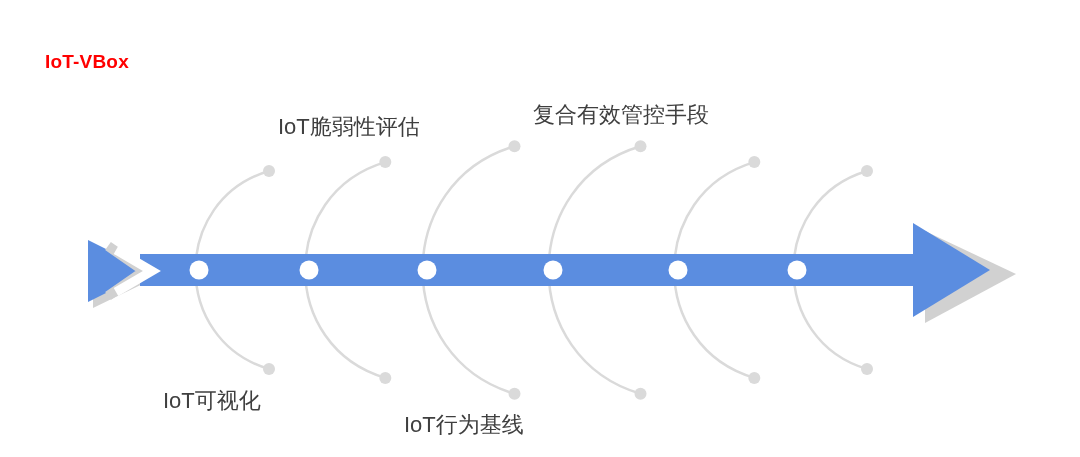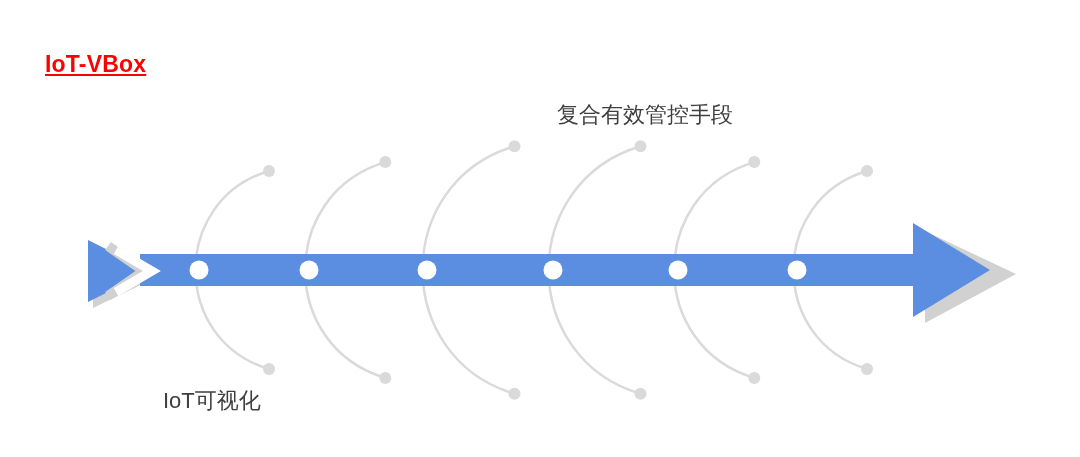--- a/index.html
+++ b/index.html
@@ -2,22 +2,22 @@
 <html style="--title-red: #ff0000; --arrow-blue: #5b8de0; --shadow-gray: #d1d1d1; --arc-gray: #dadada; --label-text: #3f3f3f;"><head>
 <meta charset="utf-8">
 <style>
   html,body { margin:0; padding:0; background:#ffffff; }
   .canvas {
     position:relative; width:1080px; height:457px; background:#ffffff;
     overflow:hidden; font-family:"Liberation Sans","DejaVu Sans",sans-serif;
   }
   .page-title {
     position:absolute; left:45px; top:51px;
-    font-size:23px; font-weight:bold; letter-spacing:0.2px;
-    color:var(--title-red,#ff0000); white-space:nowrap;text-decoration:underline;
+    font-size:19px; font-weight:bold; letter-spacing:0.2px;
+    color:var(--title-red,#ff0000); white-space:nowrap;
   }
   .timeline-svg { position:absolute; left:0; top:0; }
   .node-label {
     position:absolute; font-size:22px; color:var(--label-text,#3f3f3f);
     white-space:nowrap; line-height:1.15;
   }
   .fill-blue   { fill:var(--arrow-blue,#5b8de0); }
   .fill-shadow { fill:var(--shadow-gray,#d1d1d1); }
   .chev-gray   { stroke:var(--shadow-gray,#d1d1d1); stroke-width:10; fill:none; stroke-linejoin:miter; }
   .chev-white  { stroke:#ffffff; stroke-width:9; fill:none; stroke-linejoin:miter; }
@@ -69,15 +69,17 @@
         <circle cx="199" cy="270" r="9.5" class="node-circle"></circle>
         <circle cx="309" cy="270" r="9.5" class="node-circle"></circle>
         <circle cx="427" cy="270" r="9.5" class="node-circle"></circle>
         <circle cx="553" cy="270" r="9.5" class="node-circle"></circle>
         <circle cx="678" cy="270" r="9.5" class="node-circle"></circle>
         <circle cx="797" cy="270" r="9.5" class="node-circle"></circle>
       </g>
   </svg>
 
   <div class="node-label" style="left: 163px; top: 388px; text-align: right;">IoT可视化</div>
-  <div class="node-label" style="left: 533px; top: 102px; margin-left: 24px;">复合有效管控手段</div>
+  <div class="node-label" style="left: 278px; top: 114px;">IoT脆弱性评估</div>
+  <div class="node-label" style="left: 404px; top: 412px;">IoT行为基线</div>
+  <div class="node-label" style="left: 533px; top: 102px;">复合有效管控手段</div>
 
 </div>
 
 </body></html>

